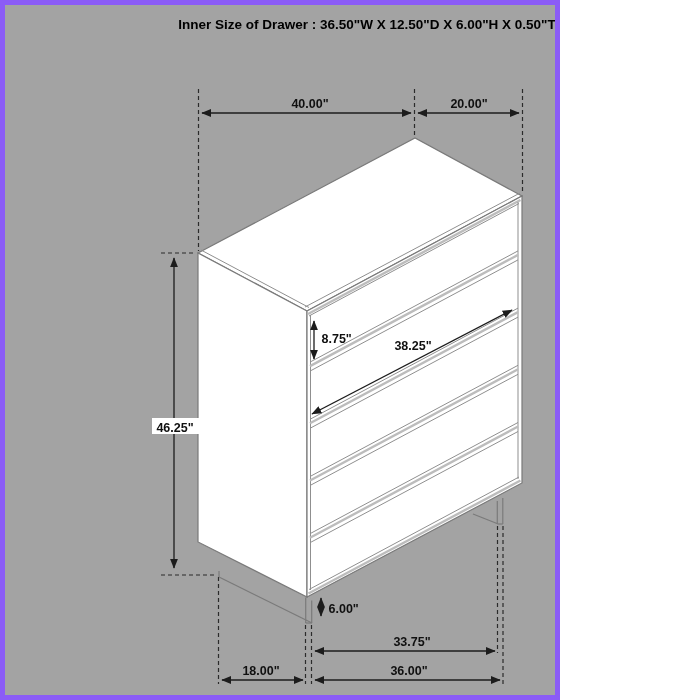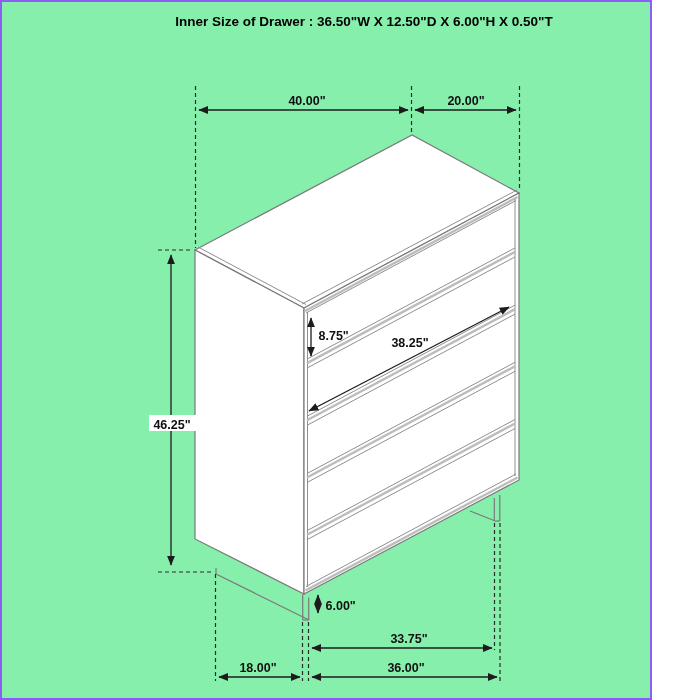--- a/index.html
+++ b/index.html
@@ -1,17 +1,17 @@
 <!DOCTYPE html>
 <html><head>
 <meta charset="utf-8">
 <style>
   html,body{margin:0;padding:0;background:#fff;}
-  .page{position:relative;width:652px;height:700px;background:#86efac;
-        border:2px solid #8b5cf6;box-sizing:border-box;overflow:hidden;
+  .page{position:relative;width:560px;height:700px;background:#a3a3a3;
+        border:5px solid #8b5cf6;box-sizing:border-box;overflow:hidden;
         font-family:"Liberation Sans", sans-serif;}
   svg{display:block;}
   .title-text{font-family:"Liberation Sans",sans-serif;font-weight:bold;font-size:13.5px;fill:#000;}
   .dim-label{font-family:"Liberation Sans",sans-serif;font-weight:bold;font-size:12.5px;fill:#101010;}
   .cab{stroke:#7a7a7a;stroke-width:1.2;fill:none;}
   .cabfill{stroke:#7a7a7a;stroke-width:1.2;fill:#ffffff;}
   .inner{stroke:#8f8f8f;stroke-width:1;fill:none;}
   .shade{stroke:#bcbcbc;stroke-width:2.4;fill:none;}
   .dash{stroke:#2b2b2b;stroke-width:1.2;stroke-dasharray:4 3;fill:none;}
   .dimline{stroke:#1c1c1c;stroke-width:1.3;fill:none;}

